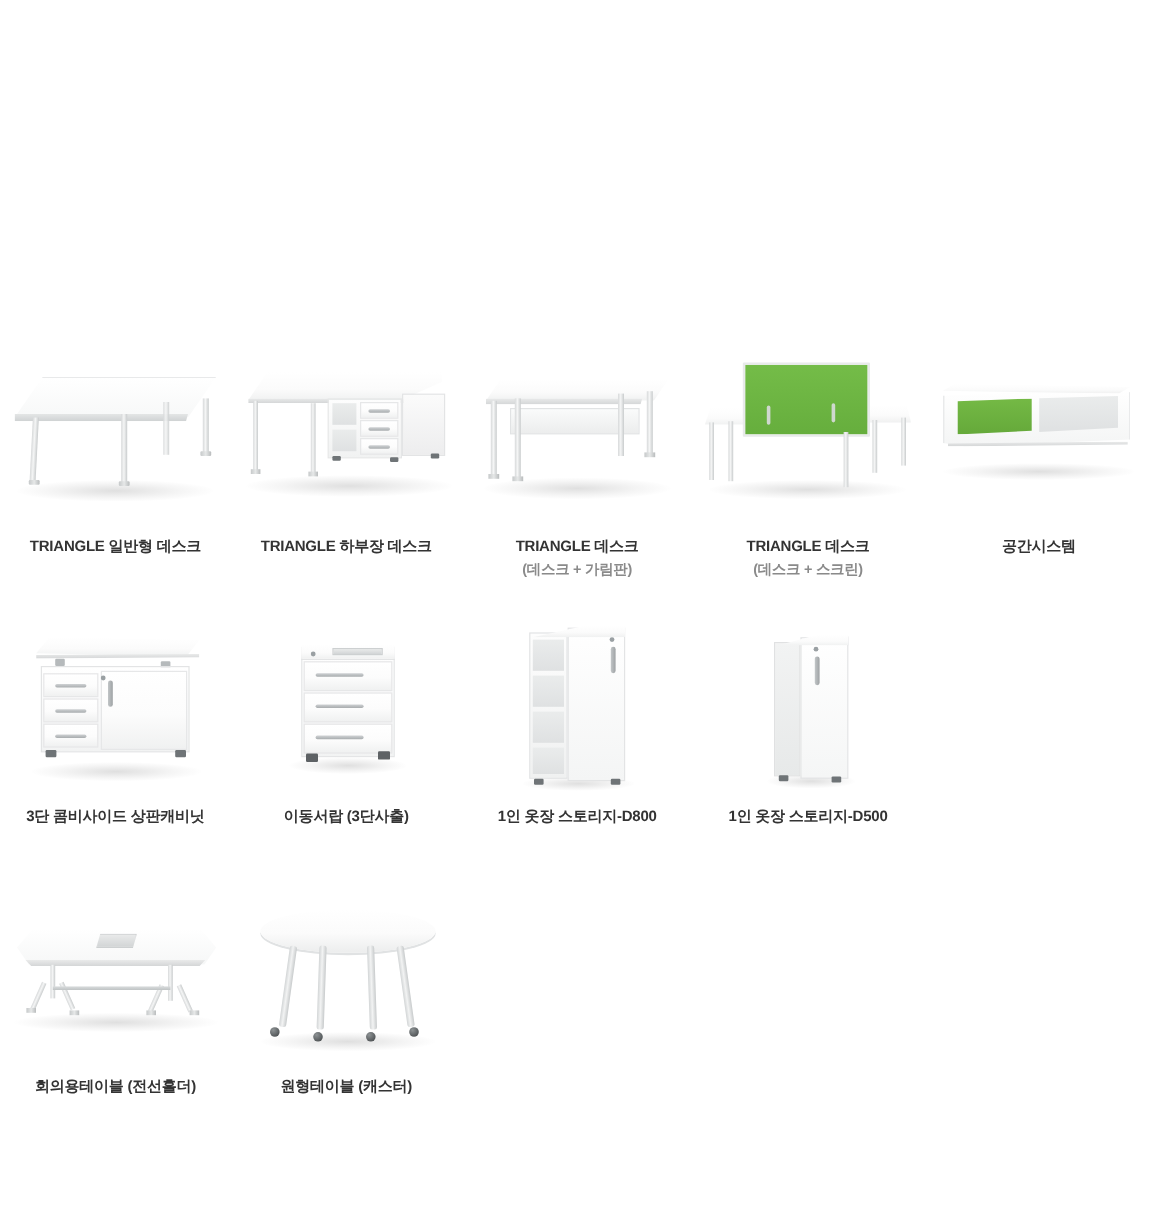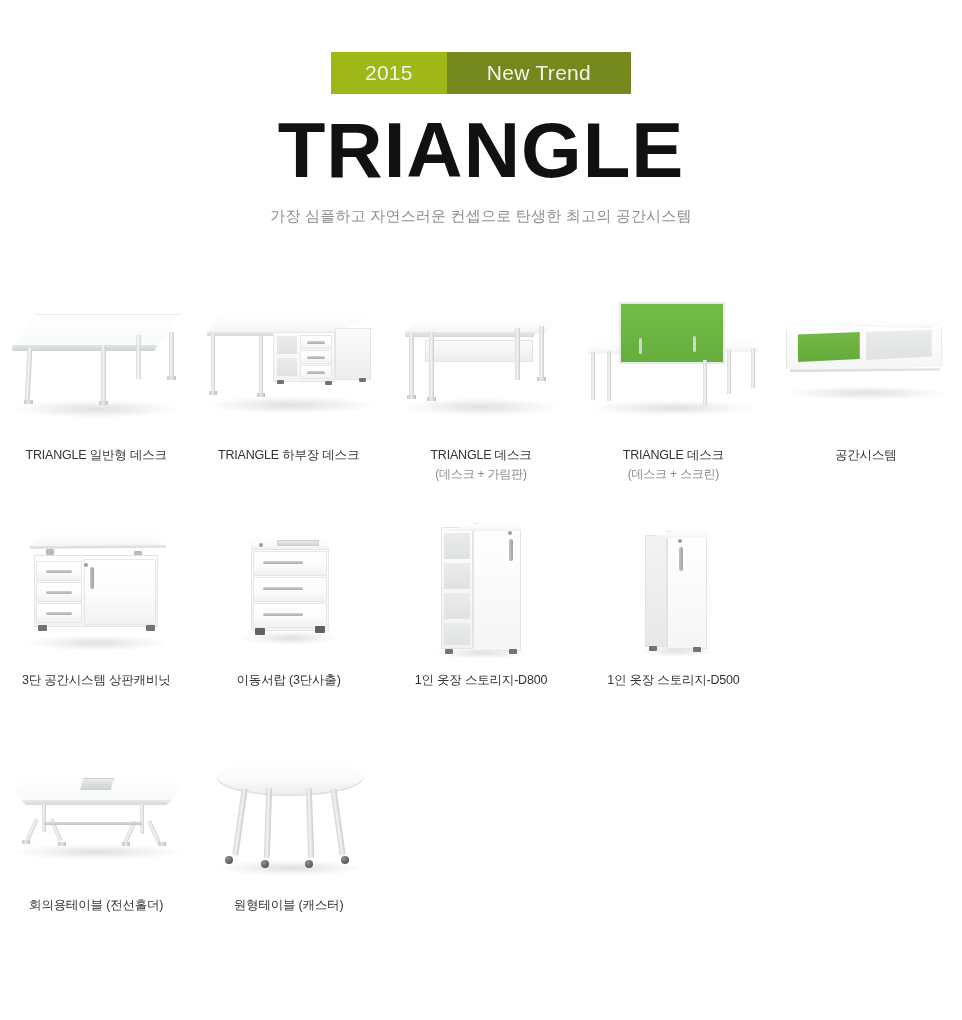--- a/index.html
+++ b/index.html
@@ -75,20 +75,21 @@
   }
   .row-1 { height: 225px; }
   .row-2 { height: 225px; }
   .row-3 { height: 225px; }
 
   .cell {
     width: 192.4px;
     display: flex;
     flex-direction: column;
     align-items: center;
+    font-weight: bold;
   }
 
   .thumb {
     width: 180px;
     height: 150px;
     position: relative;
     display: flex;
     align-items: flex-end;
     justify-content: center;
   }
@@ -222,28 +223,20 @@
     position: absolute;
     background: linear-gradient(180deg,#e9eaea,#d2d5d6);
     border: 1px solid #cdd0d1;
   }
 </style>
 </head>
 <body>
 
 <div class="page">
 
-  <div class="hero">
-    <div class="badge">
-      <span class="badge-year">2015</span>
-      <span class="badge-tag">New Trend</span>
-    </div>
-    <h1 class="hero-title">TRIANGLE</h1>
-    <p class="hero-sub">가장 심플하고 자연스러운 컨셉으로 탄생한 최고의 공간시스템</p>
-  </div>
 
   <div class="grid">
 
     <div class="row row-1">
 
       <div class="cell">
         <div class="thumb">
           <div class="stage">
             <div class="sh" style="left:8px; top:112px; width:164px; height:18px;"></div>
             <div class="d1-top"></div>
@@ -395,21 +388,21 @@
 
             <div class="drawer" style="left:78px; top:46px; width:72px; height:66px;"></div>
             <div class="vhandle" style="left:84px; top:54px; height:22px;"></div>
             <div class="lockdot" style="left:78px; top:50px;"></div>
 
             <div class="foot" style="left:32px; top:112px; width:9px; height:6px;"></div>
             <div class="foot" style="left:140px; top:112px; width:9px; height:6px;"></div>
           </div>
         </div>
         <div class="caption">
-          <span>3단 공간시스템 상판캐비닛</span>
+          <span>3단 콤비사이드 상판캐비닛</span>
           <span class="sub"></span>
         </div>
       </div>
 
       <div class="cell">
         <div class="thumb">
           <div class="stage">
             <div class="sh" style="left:42px; top:118px; width:98px; height:14px;"></div>
             <div class="panel" style="left:52px; top:26px; width:78px; height:92px; background:linear-gradient(180deg,#ffffff,#f2f3f3); border:1px solid #e4e5e6;"></div>
 

